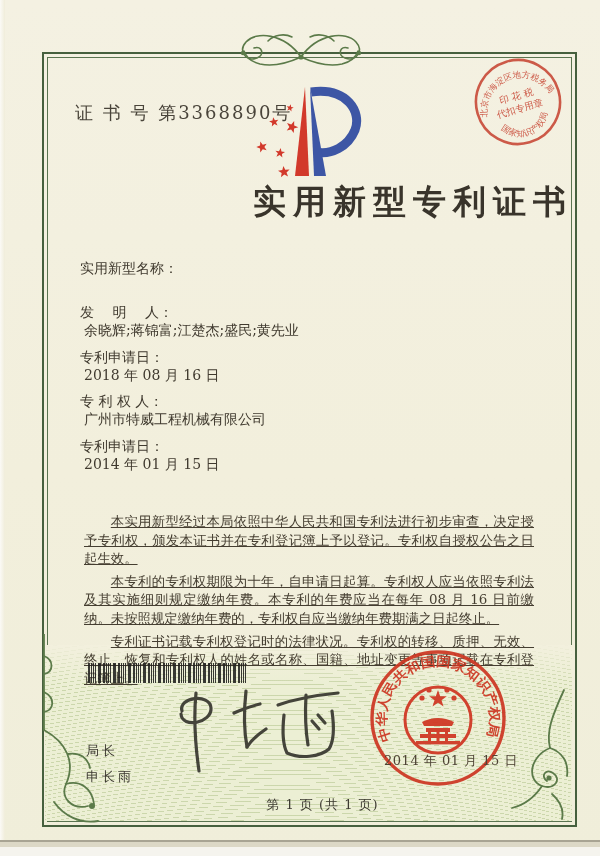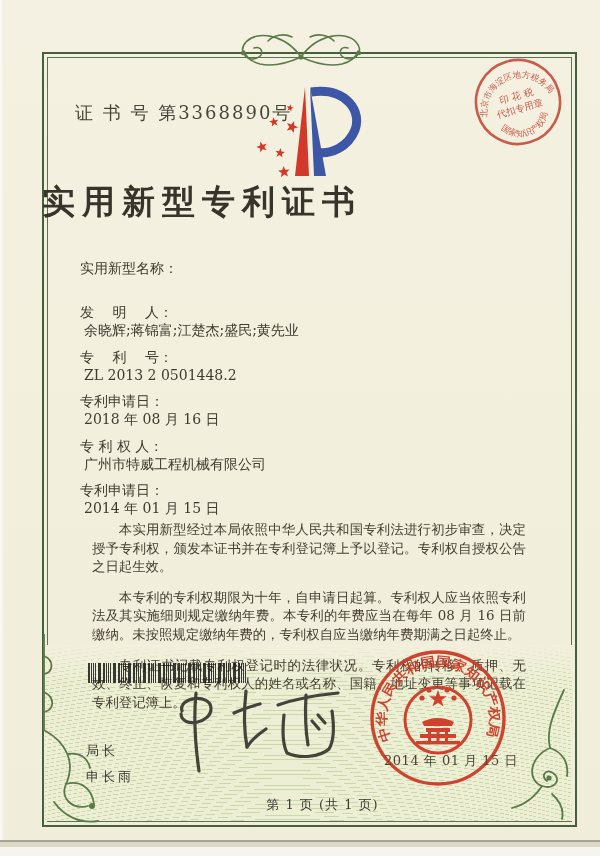--- a/index.html
+++ b/index.html
@@ -21,29 +21,29 @@
   
   .guilloche{
     position:absolute;left:45px;top:645px;width:527px;height:176px;
     background:
       linear-gradient(180deg,rgba(243,240,222,.95) 0,rgba(243,240,222,0) 38px),
       repeating-radial-gradient(1600px 1000px at 46% 340%, rgba(128,158,78,.30) 0 1px, rgba(0,0,0,0) 1px 6px),
       #ecefd4;
   }
 
   .cert-no{position:absolute;left:75px;top:101px;font-size:18px;letter-spacing:2px;color:#49443a;}
-  .title{position:absolute;left:42px;top:180px;width:531px;text-align:left;font-size:33px;font-weight:bold;letter-spacing:7px;color:#39342b;}
+  .title{position:absolute;left:42px;top:180px;width:531px;text-align:right;font-size:33px;font-weight:bold;letter-spacing:7px;color:#39342b;}
 
   .fields{position:absolute;left:80px;top:260px;width:450px;font-size:14px;color:#403a2f;}
   .field-row{height:44.4px;display:flex;align-items:flex-start;flex-direction:column;}
   .field-label{white-space:pre;font-weight:500;}
   .field-value{margin-left:4px;}
 
   .paras{position:absolute;left:80px;top:509px;width:458px;font-size:13.4px;line-height:18.6px;text-align:justify;color:#453e31;}
-  .paras p{margin:12px;text-indent:2em;}
+  .paras p{margin:4px;text-indent:2em;text-decoration:underline;}
 
   .barcode{
     position:absolute;left:88px;top:663px;width:158px;height:20px;opacity:.88;
     background:
       repeating-linear-gradient(90deg,#20201e 0 2px,rgba(0,0,0,0) 2px 3px,#20201e 3px 4px,rgba(0,0,0,0) 4px 7px,#20201e 7px 8px,rgba(0,0,0,0) 8px 10px,#20201e 10px 13px,rgba(0,0,0,0) 13px 15px),
       repeating-linear-gradient(90deg,#20201e 0 1px,rgba(0,0,0,0) 1px 5px);
   }
 
   .director{position:absolute;left:86px;top:738px;font-size:13px;line-height:26px;color:#3b3830;letter-spacing:3px;}
   .signature{position:absolute;left:160px;top:683px;}
@@ -154,24 +154,20 @@
 
   <div class="title">实用新型专利证书</div>
 
   <div class="fields">
     <div class="field-row">
       <span class="field-label">实用新型名称：</span>
     </div>
     <div class="field-row">
       <span class="field-label">发　 明 　人：</span>
       <span class="field-value">余晓辉;蒋锦富;江楚杰;盛民;黄先业</span>
-    </div>
-    <div class="field-row">
-      <span class="field-label">专　 利 　号：</span>
-      <span class="field-value">ZL 2013 2 0501448.2</span>
     </div>
     <div class="field-row">
       <span class="field-label">专利申请日：</span>
       <span class="field-value">2018 年 08 月 16 日</span>
     </div>
     <div class="field-row">
       <span class="field-label">专 利 权 人：</span>
       <span class="field-value">广州市特威工程机械有限公司</span>
     </div>
     <div class="field-row">

